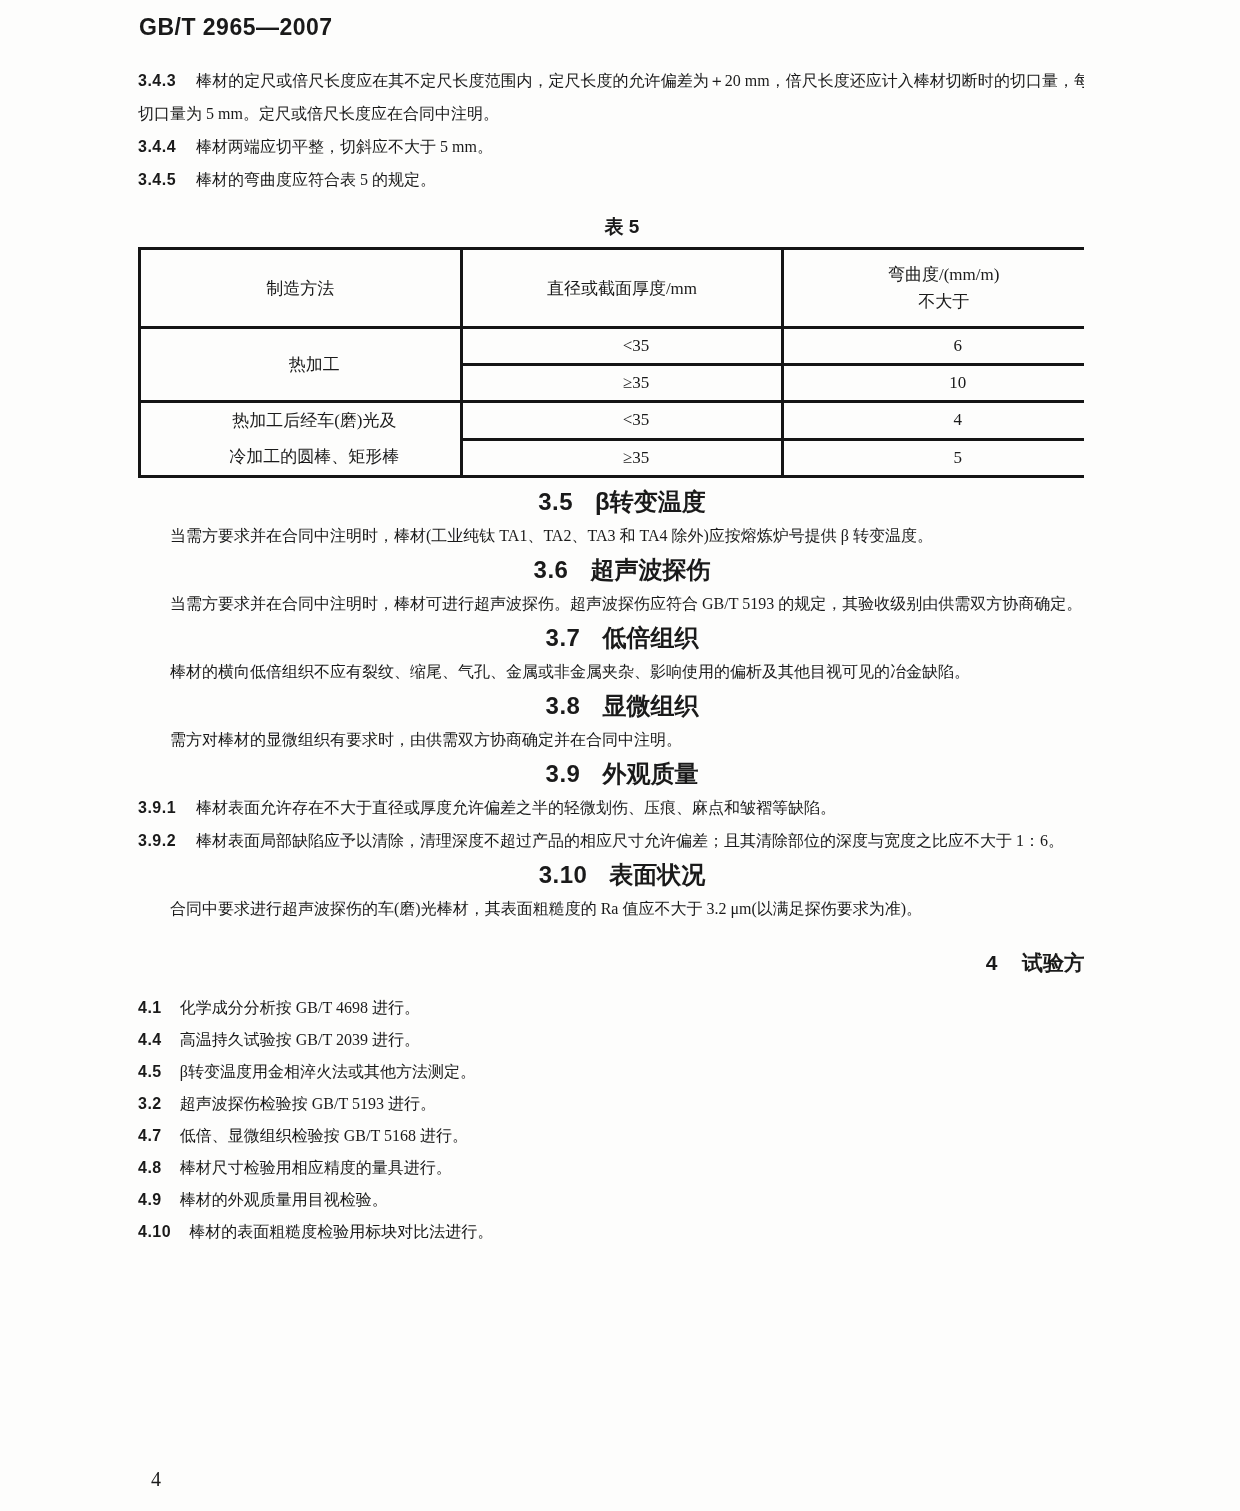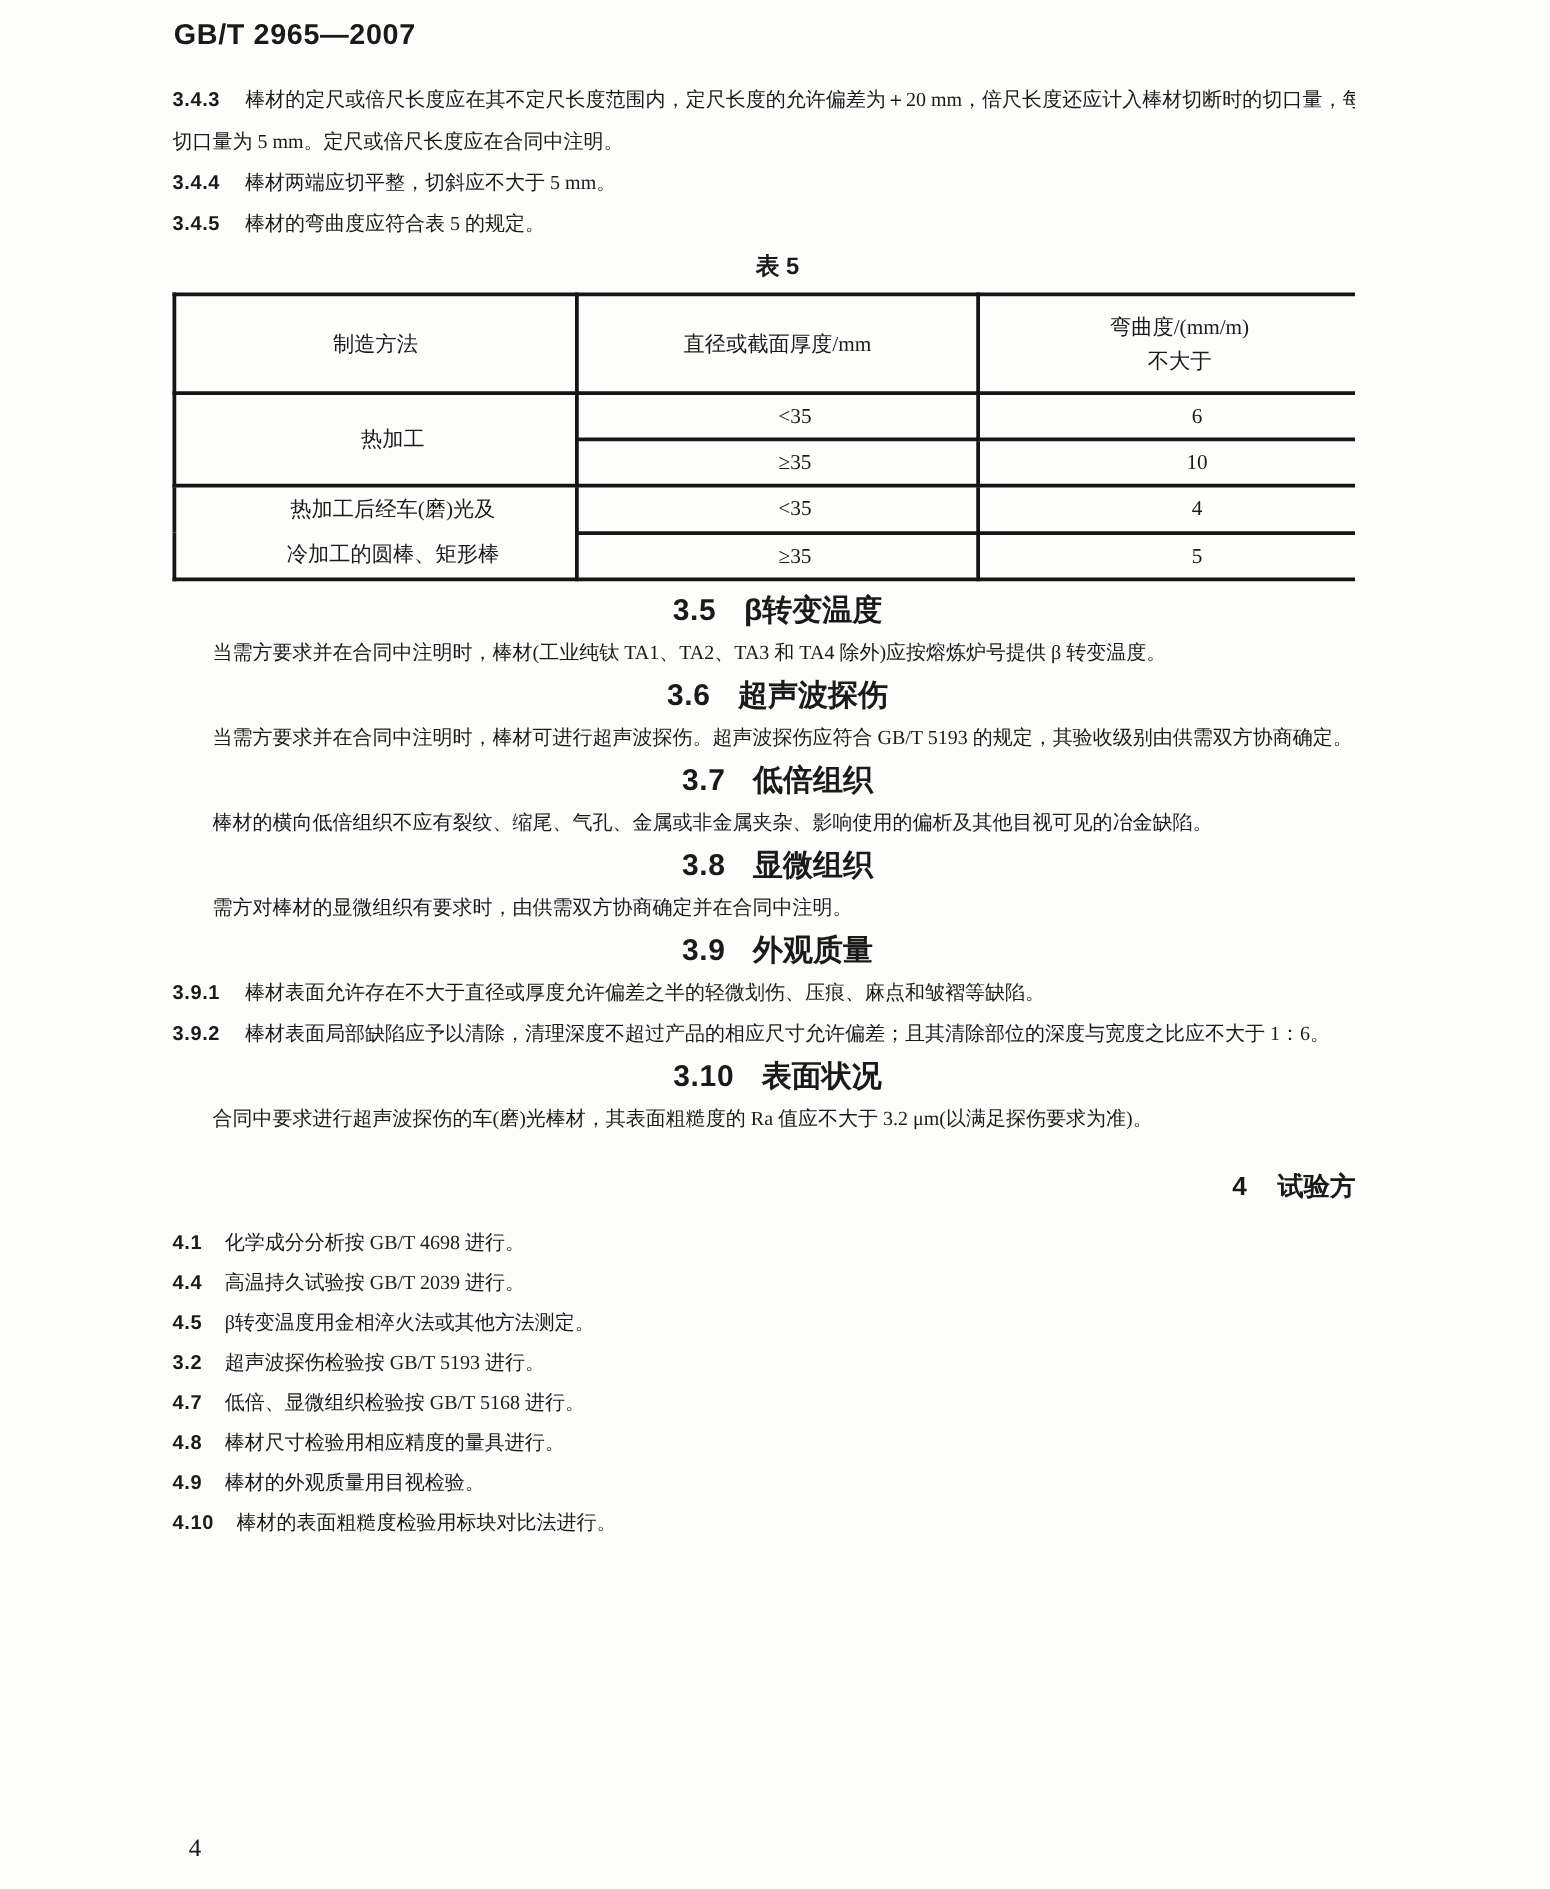--- a/index.html
+++ b/index.html
@@ -33,21 +33,21 @@
     text-align:center;
   }
   .sec-heading .cnum { margin-right:22px; }
   .para { text-indent:2em; }
   .italic { }
 
   .table-title {
     text-align:center;
     font-family:"Liberation Sans","DejaVu Sans",sans-serif;
     font-weight:700; font-size:19px;
-    margin-top:6px; margin-bottom:8px; line-height:24px;
+    margin-top:19px; margin-bottom:8px; line-height:24px;
   }
   table.t5 {
     border-collapse:collapse; width:100%; table-layout:fixed;
     margin-bottom:6px;
   }
   table.t5 th, table.t5 td {
     border:3px solid #151515;
     text-align:center; vertical-align:middle;
     font-size:17px; font-weight:400; padding:0;
   }

